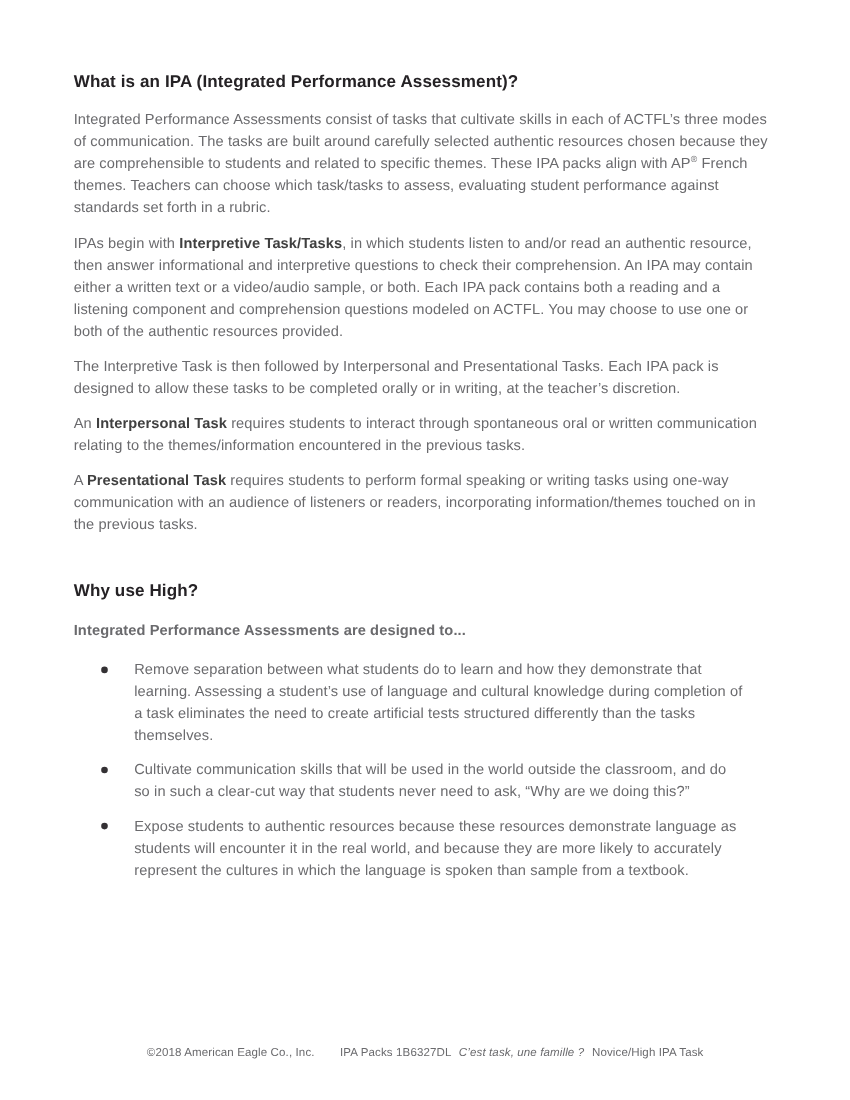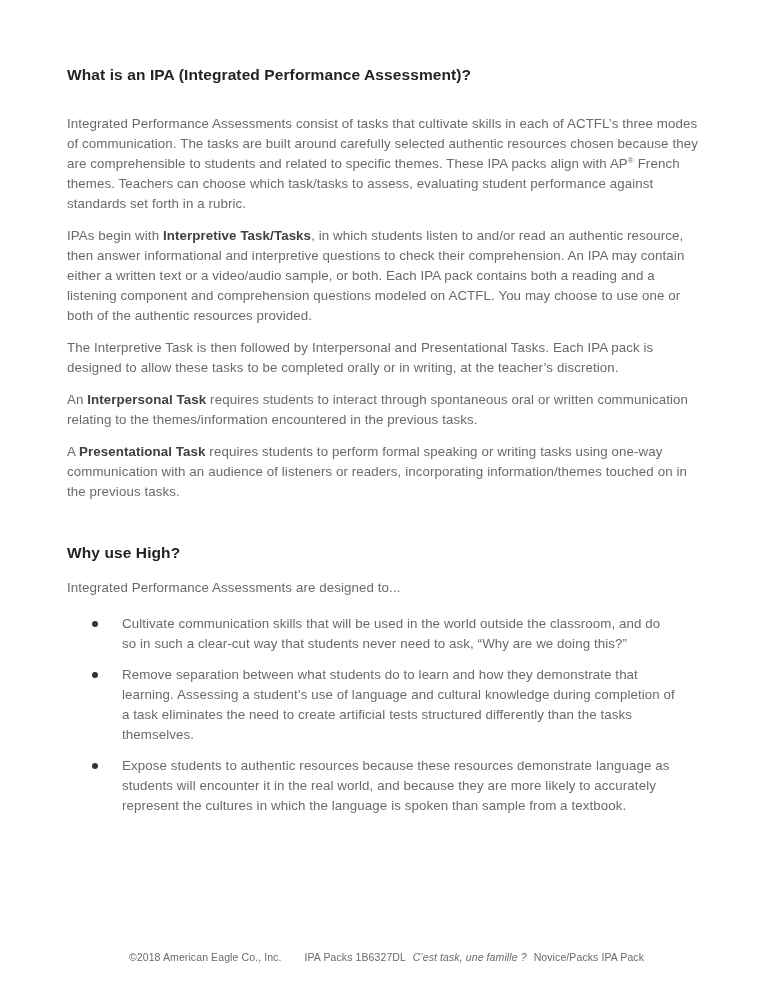--- a/index.html
+++ b/index.html
@@ -17,41 +17,41 @@
     background: #ffffff;
     padding: 66px 67px 0 67px;
     color: #6a6a6d;
   }
   .doc-heading {
     font-size: 15.5px;
     font-weight: bold;
     color: #252225;
     letter-spacing: 0.1px;
     line-height: 18px;
-    margin-bottom: 30px;
+    margin-bottom: 15px;
   }
   .doc-para {
     font-size: 13.3px;
     line-height: 20px;
     color: #6a6a6d;
     margin-bottom: 12px;
     letter-spacing: 0.1px;
   }
   .doc-para .bold {
     font-weight: bold;
     color: #404040;
   }
   .doc-para .sup {
     font-size: 8px;
     vertical-align: super;
     line-height: 0;
   }
   .section-why { margin-top: 42px; }
   .section-why .doc-heading { margin-bottom: 16px; }
-  .intro-line { margin-bottom: 16px; }
+  .intro-line { margin-bottom: 16px; font-weight: bold; }
   .benefits-list {
     list-style: none;
     margin-left: 25px;
   }
   .benefits-list li {
     position: relative;
     padding-left: 30px;
     font-size: 13.3px;
     line-height: 20px;
     color: #6a6a6d;
@@ -95,27 +95,27 @@
     <p class="doc-para"><span>IPAs begin with </span><span class="bold">Interpretive Task/Tasks</span><span>, in which students listen to and/or read an authentic resource, then answer informational and interpretive questions to check their comprehension. An IPA may contain either a written text or a video/audio sample, or both. Each IPA pack contains both a reading and a listening component and comprehension questions modeled on ACTFL. You may choose to use one or both of the authentic resources provided.</span></p>
     <p class="doc-para"><span>The Interpretive Task is then followed by Interpersonal and Presentational Tasks. Each IPA pack is designed to allow these tasks to be completed orally or in writing, at the teacher’s discretion.</span></p>
     <p class="doc-para"><span>An </span><span class="bold">Interpersonal Task</span><span> requires students to interact through spontaneous oral or written communication relating to the themes/information encountered in the previous tasks.</span></p>
     <p class="doc-para"><span>A </span><span class="bold">Presentational Task</span><span> requires students to perform formal speaking or writing tasks using one-way communication with an audience of listeners or readers, incorporating information/themes touched on in the previous tasks.</span></p>
   </section>
 
   <section class="section-why">
     <h1 class="doc-heading">Why use High?</h1>
     <p class="doc-para intro-line">Integrated Performance Assessments are designed to...</p>
     <ul class="benefits-list">
+      <li>Remove separation between what students do to learn and how they demonstrate that learning. Assessing a student’s use of language and cultural knowledge during completion of a task eliminates the need to create artificial tests structured differently than the tasks themselves.</li>
       <li>Cultivate communication skills that will be used in the world outside the classroom, and do so in such a clear-cut way that students never need to ask, “Why are we doing this?”</li>
-      <li>Remove separation between what students do to learn and how they demonstrate that learning. Assessing a student’s use of language and cultural knowledge during completion of a task eliminates the need to create artificial tests structured differently than the tasks themselves.</li>
       <li>Expose students to authentic resources because these resources demonstrate language as students will encounter it in the real world, and because they are more likely to accurately represent the cultures in which the language is spoken than sample from a textbook.</li>
     </ul>
   </section>
 
   <footer class="page-footer">
     <span>©2018 American Eagle Co., Inc.</span>
     <span class="gap-sm">IPA Packs</span>
     <span class="gap-lg">1B6327DL</span>
     <span class="italic sp">C’est task, une famille ?</span>
-    <span class="sp">Novice/Packs IPA Pack</span>
+    <span class="sp">Novice/High IPA Task</span>
   </footer>
 
 </div>
 
 </body></html>

